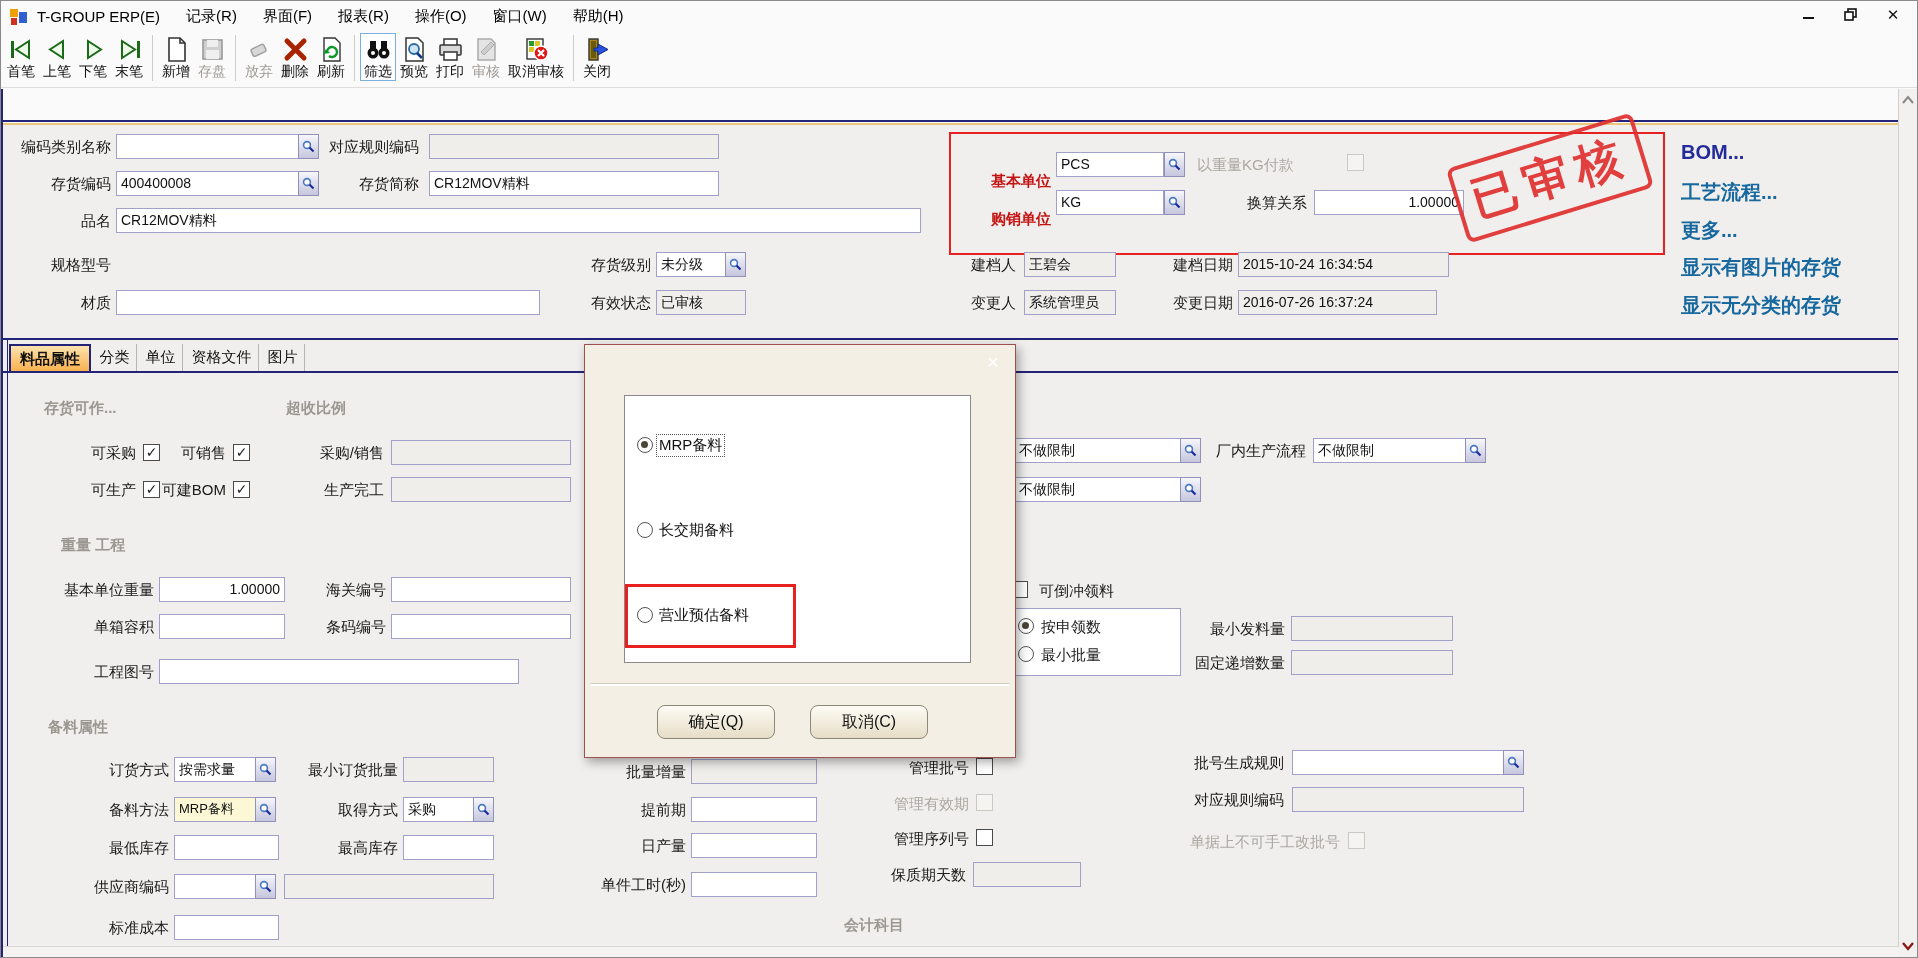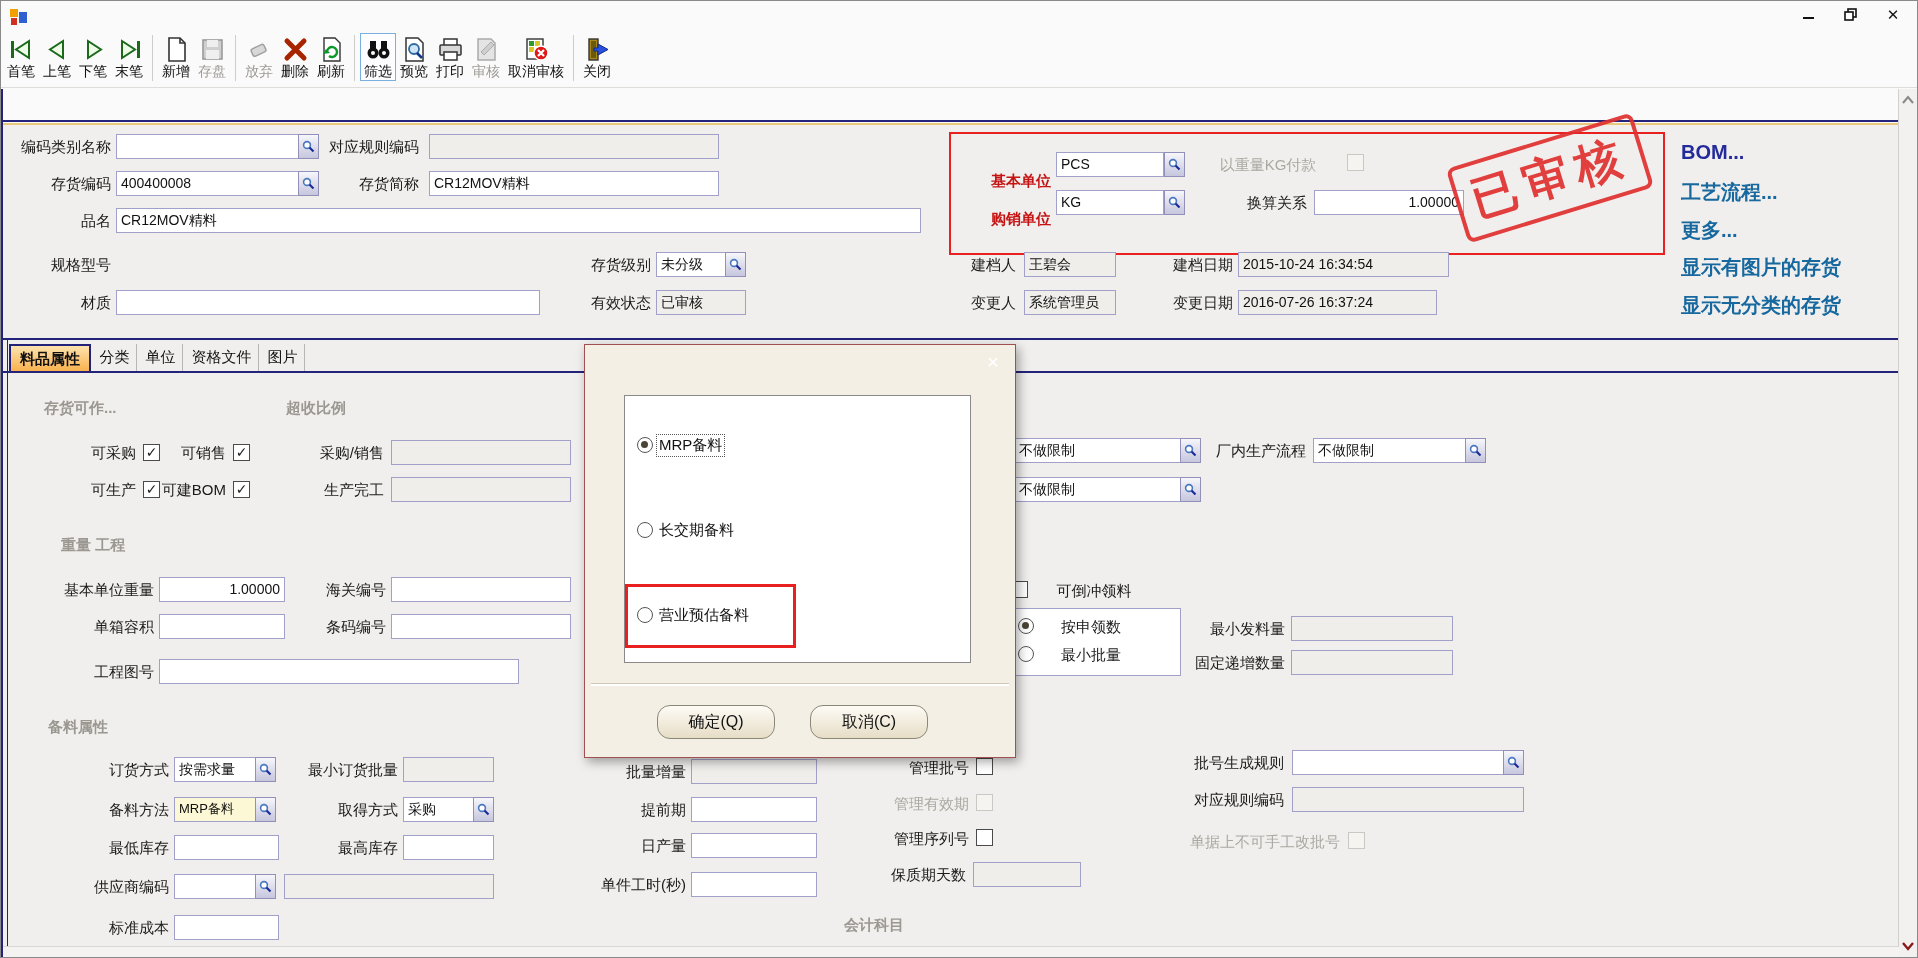--- a/index.html
+++ b/index.html
@@ -1,21 +1,21 @@
 <!DOCTYPE html>
 <html><head>
 <meta charset="utf-8">
 <style>
   html,body{margin:0;padding:0;background:#777;}
   #app{position:relative;width:1918px;height:958px;background:#fbfafa;
        font-family:"Liberation Sans","DejaVu Sans",sans-serif;overflow:hidden;
        border:1px solid #8a8a8a;box-sizing:border-box;}
   .abs{position:absolute;}
   .lbl{position:absolute;font-size:15px;line-height:23px;color:#1a1a1a;text-align:right;white-space:nowrap;}
-  .lbl.left{text-align:center;}
+  .lbl.left{text-align:left;}
   .sec{position:absolute;font-size:15px;font-weight:bold;color:#9b9791;white-space:nowrap;}
   .red{color:#c41414;margin-top:16px;}
   .grayl{color:#aba8a2;}
   .fld{position:absolute;box-sizing:border-box;height:25px;background:#fff;border:1px solid #a0a0c8;
        font-size:14px;line-height:22px;padding:0 4px;white-space:nowrap;overflow:hidden;color:#111;}
   .dis{background:#f0eeeb;}
   .num{text-align:right;}
   .yellow{background:#fcf7d4;}
   .lk{position:absolute;box-sizing:border-box;width:21px;height:25px;border:1px solid #9090b8;
       background:linear-gradient(180deg,#f6f6fb,#c6c6de);display:flex;align-items:center;justify-content:center;}
@@ -51,38 +51,47 @@
   .groupbox{position:absolute;background:#fff;border:1px solid #a0a0c8;box-sizing:border-box;}
   .dlg{position:absolute;left:583px;top:343px;width:430px;height:412px;background:#f3efe5;
        border:1px solid #a05050;box-shadow:3px 4px 10px rgba(0,0,0,.35);}
   .dlg-title{position:absolute;left:0;top:0;width:100%;height:34px;background:linear-gradient(180deg,#d8434d,#bf2a35);
              color:#fff;font-size:15px;line-height:34px;padding-left:14px;box-sizing:border-box;}
   .dlg-close{position:absolute;right:12px;top:7px;width:20px;height:20px;color:#fff;font-size:16px;
              display:flex;align-items:center;justify-content:center;}
   .dlg-list{position:absolute;left:39px;top:50px;width:347px;height:268px;background:#fff;border:1px solid #8a8a8a;box-sizing:border-box;}
   .dlg-opt{font-size:15px;color:#111;position:absolute;white-space:nowrap;}
   .dlg-opt.focus{outline:1px dotted #555;padding:1px 2px;}
-  .dlg-btn{position:absolute;box-sizing:border-box;width:118px;height:34px;border:1px solid #8a8878;border-radius:13px;
+  .dlg-btn{position:absolute;box-sizing:border-box;width:118px;height:34px;border:1px solid #8a8878;border-radius:8px;
            background:linear-gradient(180deg,#fdfbf5,#e6ddc6);font-size:16px;color:#111;
            display:flex;align-items:center;justify-content:center;}
   .hline{position:absolute;height:2px;}
   .vline{position:absolute;width:2px;}
   .scroll{position:absolute;right:0;top:88px;width:18px;height:870px;background:#f2f1ef;border-left:1px solid #d2d0cc;}
   .bstrip{position:absolute;left:2px;top:945px;width:1896px;height:13px;background:#f4f3f1;border-top:1px solid #d8d6d2;}
 </style>
 </head>
 <body>
 
 <div id="app">
 
   <svg class="abs" style="left:8px;top:6px" width="20" height="20">
     <rect x="1" y="2" width="8" height="8" fill="#f0a000"></rect>
       <rect x="2" y="11" width="6" height="7" fill="#d03020"></rect>
       <rect x="10" y="5" width="8" height="11" fill="#3060d0"></rect>
   </svg>
+  <div class="menu">
+    <span>T-GROUP ERP(E)</span>
+    <span>记录(R)</span>
+    <span>界面(F)</span>
+    <span>报表(R)</span>
+    <span>操作(O)</span>
+    <span>窗口(W)</span>
+    <span>帮助(H)</span>
+  </div>
   <div class="winctl">
     <div class="winbtn">
         <svg width="12" height="12">
           <rect x="0" y="8" width="11" height="2" fill="#111"></rect>
         </svg>
       </div>
     <div class="winbtn">
         <svg width="14" height="14">
           <rect x="4" y="1" width="8" height="8" fill="none" stroke="#111" stroke-width="1.6"></rect>
           <rect x="1" y="4" width="8" height="8" fill="#fff" stroke="#111" stroke-width="1.6"></rect>

